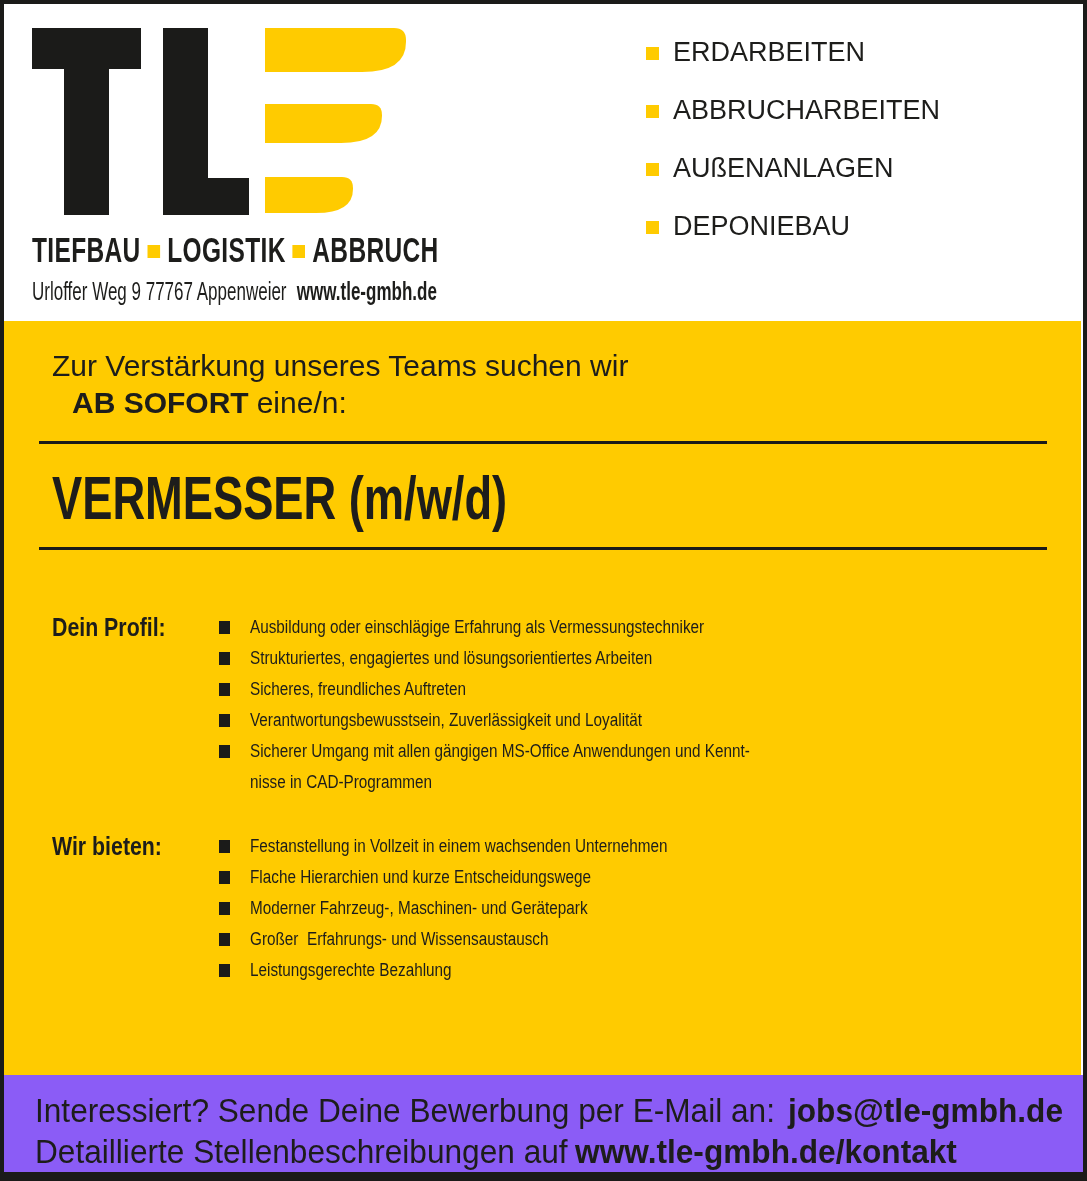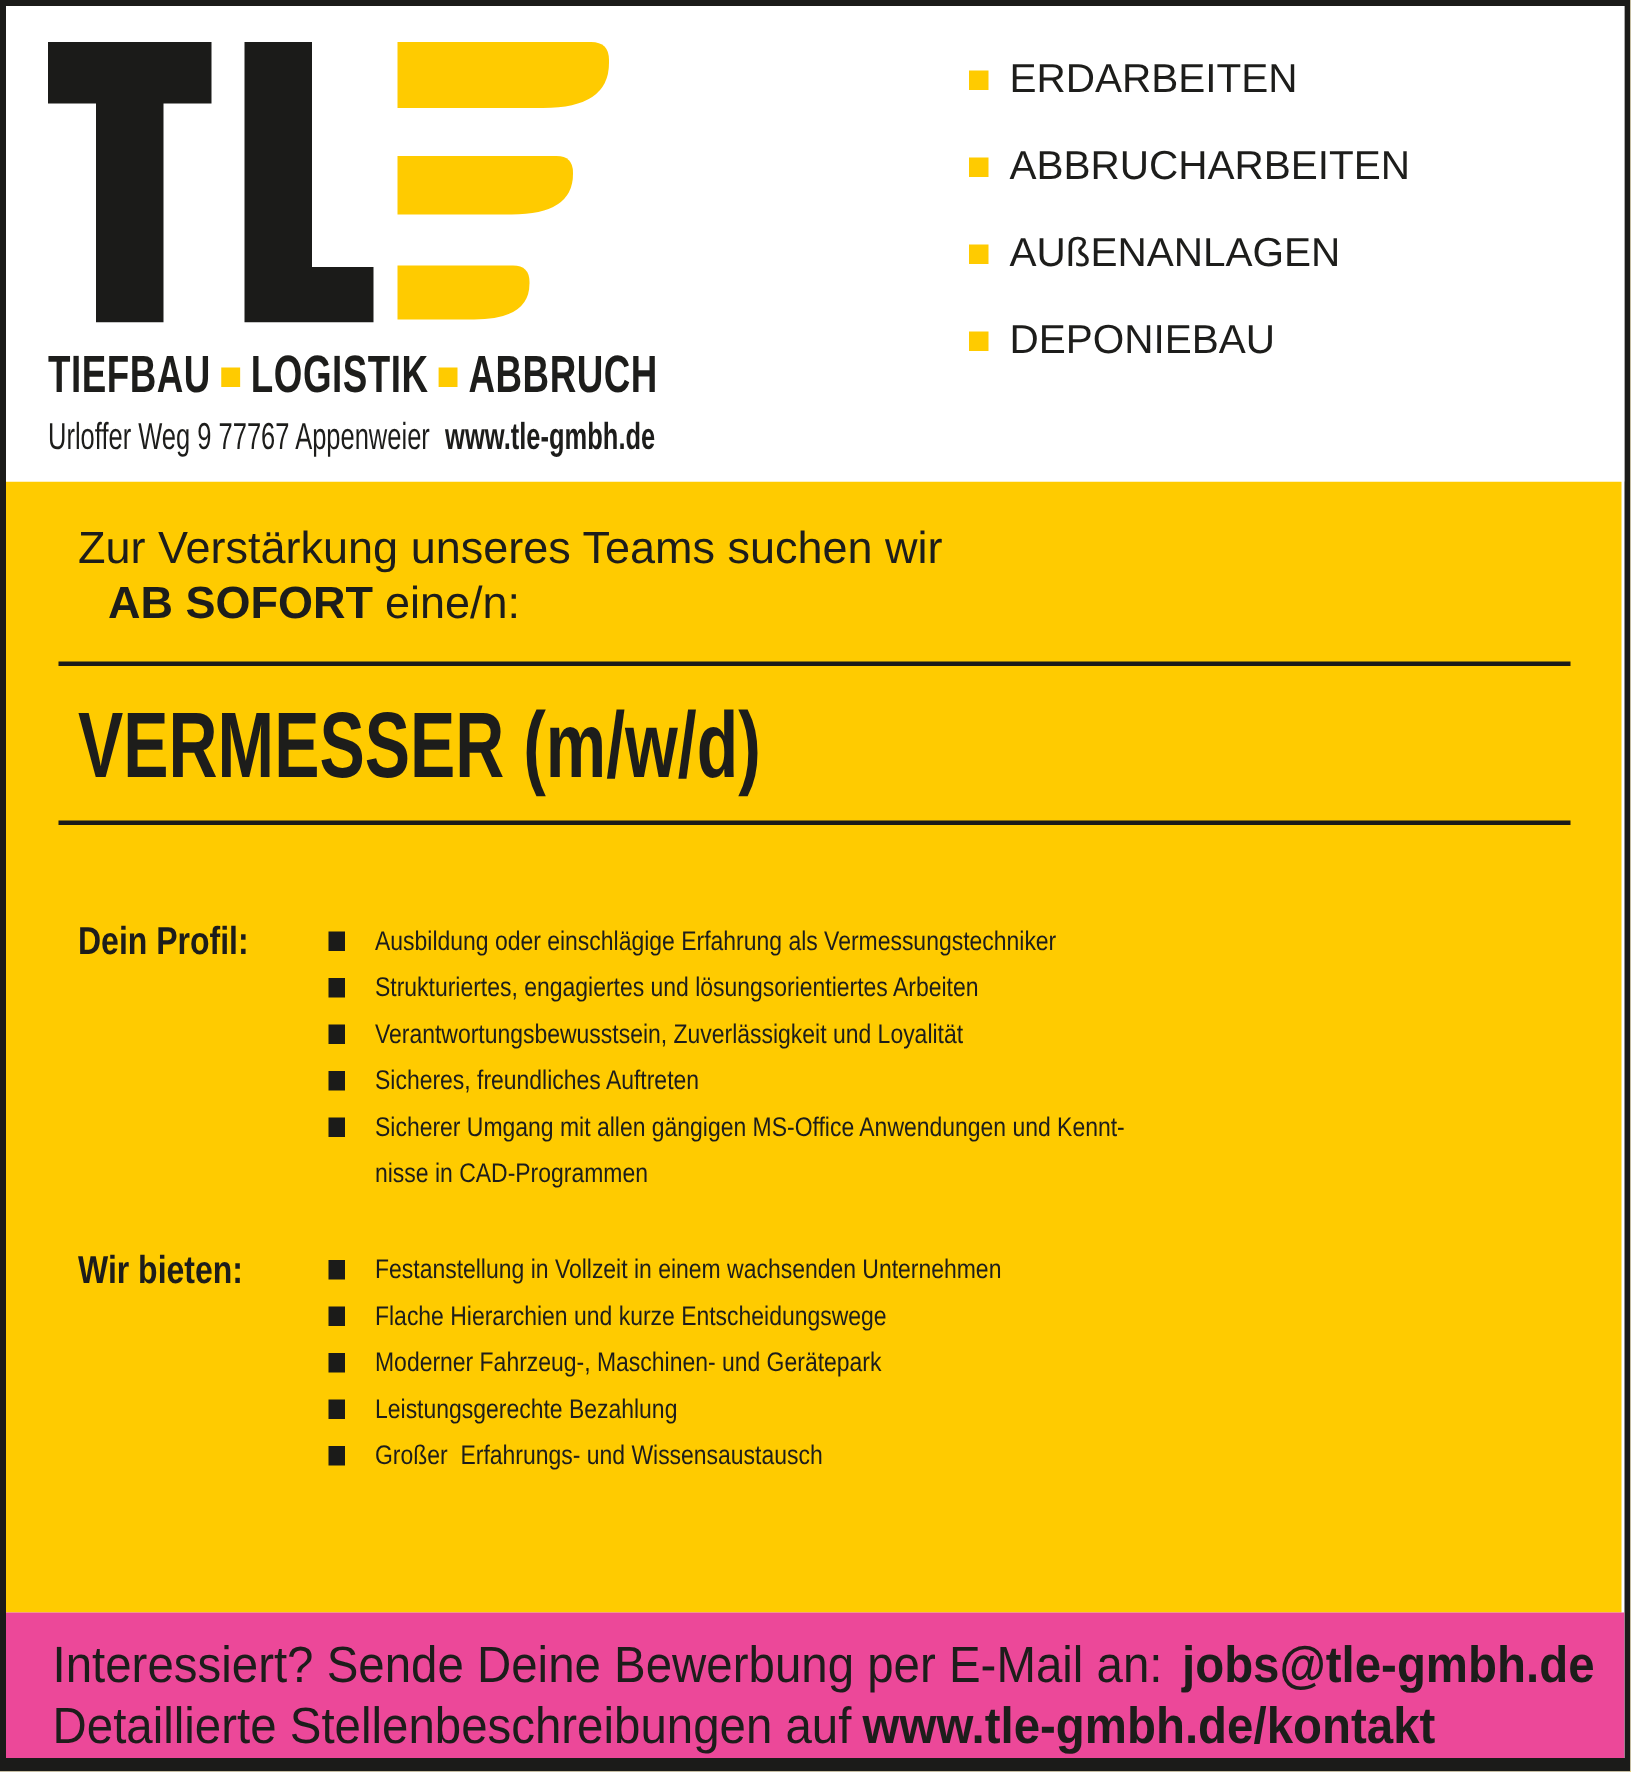--- a/index.html
+++ b/index.html
@@ -70,21 +70,21 @@
   .bullet-list li::before {
     content: ""; position: absolute; left: 0; top: 9px;
     width: 11px; height: 13px; background: #1b1b19;
   }
   .bullet-list .cond {
     display: inline-block; transform: scaleX(0.85); transform-origin: 0 50%;
     white-space: pre-line;
   }
 
   
-  .footer { flex: 1; background: #ec4899; padding: 15px 2px 0 31px; box-sizing: border-box; }
+  .footer { flex: 1; background: #8b5cf6; padding: 15px 2px 0 31px; box-sizing: border-box; }
   .footer-line { font-size: 34px; line-height: 41px; }
   .footer-line .cond { display: inline-block; transform: scaleX(0.93); transform-origin: 0 50%; white-space: nowrap; }
   .footer-line .b1 { font-weight: bold; margin-left: 14px; }
   .footer-line .b2 { font-weight: bold; margin-left: 8px; }
 </style>
 </head>
 <body>
 
 <div class="page">
 
@@ -142,35 +142,35 @@
 
     <h1 class="job-title"><span class="cond">VERMESSER (m/w/d)</span></h1>
 
     <div class="rule rule-2"></div>
 
     <div class="section profile">
       <div class="section-label"><span class="cond">Dein Profil:</span></div>
       <ul class="bullet-list">
         <li><span class="cond">Ausbildung oder einschlägige Erfahrung als Vermessungstechniker</span></li>
         <li><span class="cond">Strukturiertes, engagiertes und lösungsorientiertes Arbeiten</span></li>
+        <li><span class="cond">Sicheres, freundliches Auftreten</span></li>
         <li><span class="cond">Verantwortungsbewusstsein, Zuverlässigkeit und Loyalität</span></li>
-        <li><span class="cond">Sicheres, freundliches Auftreten</span></li>
         <li><span class="cond">Sicherer Umgang mit allen gängigen MS-Office Anwendungen und Kennt-
 nisse in CAD-Programmen</span></li>
       </ul>
     </div>
 
     <div class="section offer">
       <div class="section-label"><span class="cond">Wir bieten:</span></div>
       <ul class="bullet-list">
         <li><span class="cond">Festanstellung in Vollzeit in einem wachsenden Unternehmen</span></li>
         <li><span class="cond">Flache Hierarchien und kurze Entscheidungswege</span></li>
         <li><span class="cond">Moderner Fahrzeug-, Maschinen- und Gerätepark</span></li>
+        <li><span class="cond">Großer&nbsp; Erfahrungs- und Wissensaustausch</span></li>
         <li><span class="cond">Leistungsgerechte Bezahlung</span></li>
-        <li><span class="cond">Großer&nbsp; Erfahrungs- und Wissensaustausch</span></li>
       </ul>
     </div>
   </div>
 
   <div class="footer">
     <div class="footer-line">
       <span class="cond"><span>Interessiert? Sende Deine Bewerbung per E-Mail an:</span><span class="b1">jobs@tle-gmbh.de</span></span>
     </div>
     <div class="footer-line">
       <span class="cond"><span>Detaillierte Stellenbeschreibungen auf</span><span class="b2">www.tle-gmbh.de/kontakt</span></span>

